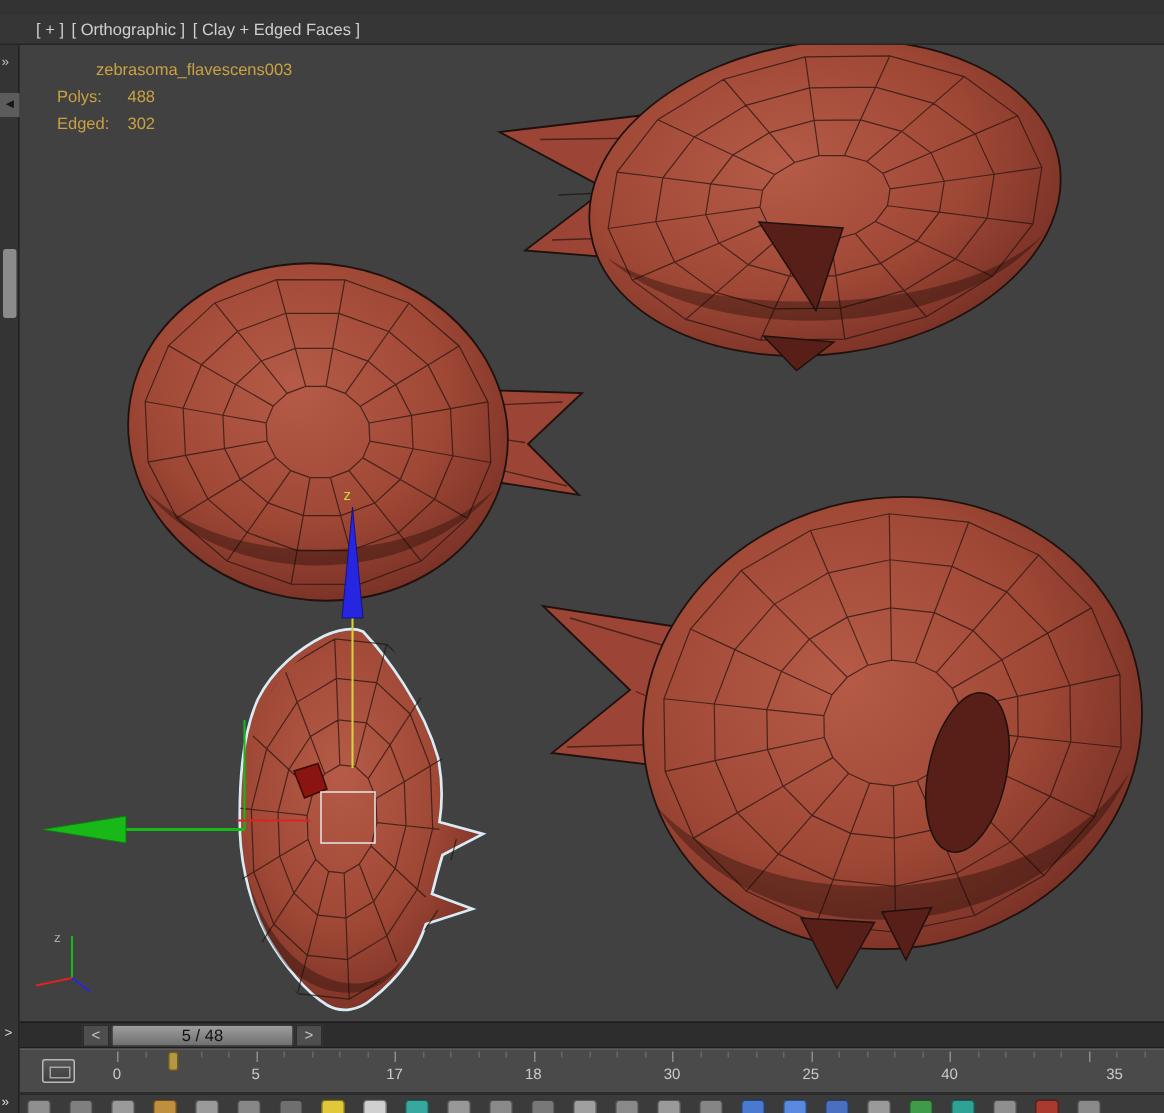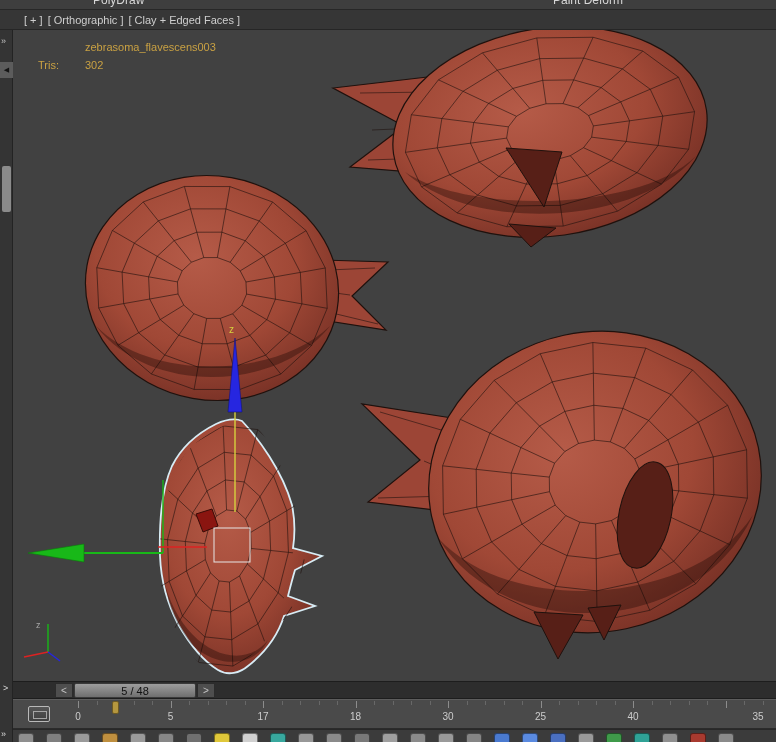--- a/index.html
+++ b/index.html
@@ -19,21 +19,21 @@
   .left-strip{position:absolute;left:0;top:30px;width:13px;height:712px;background:#343434;border-right:1px solid #232323;z-index:5;}
   .ls-expand{position:absolute;left:1px;top:6px;color:#c0c0c0;font-size:9px;}
   .ls-arrow{position:absolute;left:0;top:32px;width:13px;height:16px;background:#5c5c5c;color:#141414;font-size:7px;text-align:center;line-height:16px;}
   .ls-scroll{position:absolute;left:2px;top:136px;width:9px;height:46px;background:#8b8b8b;border-radius:2px;}
   .ls-corner{position:absolute;left:3px;top:653px;color:#dcdcdc;font-size:9px;}
   .ls-bottom{position:absolute;left:1px;top:699px;color:#dcdcdc;font-size:9px;}
 
   
   .viewport{position:absolute;left:13px;top:30px;width:763px;height:651px;background:var(--vp-bg,#414141);overflow:hidden;}
   .vp-info{position:absolute;left:25px;top:8px;color:var(--info,#c9a143);font-size:11px;line-height:18px;z-index:3;}
-  .info-name{margin-left:47px;}
+  .info-name{margin-left:26px;}
   .info-row{display:flex;}
   .info-row .lab{width:47px;}
 
   svg{display:block;}
   .body,.sel-body,.fin,.fin-dark{stroke:var(--fish-edge,#1f110d);}
   .body,.fin{stroke-width:1.2;}
   .fin-dark{stroke-width:1;}
   .sel-body{stroke:var(--sel,#d7ecf5);stroke-width:1.8;}
   .mesh path{fill:none;stroke:var(--fish-edge,#1f110d);stroke-width:0.8;opacity:0.7;}
   .finline{fill:none;stroke:var(--fish-edge,#1f110d);stroke-width:0.9;opacity:0.65;}
@@ -69,44 +69,44 @@
 
   
   .status-bar{position:absolute;left:0;top:729px;width:776px;height:13px;background:#3b3b3b;border-top:1px solid #282828;overflow:hidden;display:flex;align-items:flex-start;padding-left:18px;gap:12px;}
   .st-icon{width:16px;height:16px;margin-top:3px;border-radius:3px;border:1px solid rgba(0,0,0,0.45);flex:0 0 auto;}
 </style>
 </head>
 <body>
 
 <div class="root">
 
-  <div class="top-toolbar">
-    <span class="tool-label t1">PolyDraw</span>
-    <span class="tool-label t2">Paint Deform</span>
-  </div>
 
   <div class="vp-header">
     <span>[ + ]</span>
     <span>[ Orthographic ]</span>
     <span>[ Clay + Edged Faces ]</span>
   </div>
 
   <div class="left-strip">
     <span class="ls-expand">»</span>
     <span class="ls-arrow">◀</span>
     <div class="ls-scroll"></div>
     <span class="ls-corner">&gt;</span>
     <span class="ls-bottom">»</span>
   </div>
 
   <div class="viewport">
     <div class="vp-info">
       <div class="info-name">zebrasoma_flavescens003</div>
       <div class="info-row">
-        <span class="lab">Tris:</span>
+        <span class="lab">Polys:</span>
+        <span class="val">488</span>
+      </div>
+      <div class="info-row">
+        <span class="lab">Edged:</span>
         <span class="val">302</span>
       </div>
     </div>
 
     <svg id="vp-svg" width="763" height="651" viewBox="13 30 763 651">
       <defs>
         <radialGradient id="fishGrad" cx="42%" cy="38%" r="72%">
           <stop id="grad-stop-0" offset="0%" stop-color="#b55b48"></stop>
           <stop id="grad-stop-1" offset="55%" stop-color="#a04836"></stop>
           <stop id="grad-stop-2" offset="100%" stop-color="#6f2c22"></stop>
@@ -229,21 +229,21 @@
         <div class="tick" style="left: 502.5px;"></div>
         <div class="tick" style="left: 521px;"></div>
         <div class="tick" style="left: 539.5px;"></div>
         <div class="tick major" style="left: 558px;"></div>
         <div class="tick-label" style="left: 548px;">40</div>
         <div class="tick" style="left: 576.5px;"></div>
         <div class="tick" style="left: 595px;"></div>
         <div class="tick" style="left: 613.5px;"></div>
         <div class="tick" style="left: 632px;"></div>
         <div class="tick major" style="left: 650.5px;"></div>
-        <div class="tick-label" style="left: 673px;">35</div>
+        <div class="tick-label" style="left: 658px;">35</div>
         <div class="tick" style="left: 669px;"></div>
         <div class="tick" style="left: 687.5px;"></div>
       </div>
   </div>
 
   <div class="status-bar">
       <span class="st-icon" style="background: rgb(143, 143, 143);"></span>
       <span class="st-icon" style="background: rgb(127, 127, 127);"></span>
       <span class="st-icon" style="background: rgb(154, 154, 154);"></span>
       <span class="st-icon" style="background: rgb(191, 143, 63);"></span>

